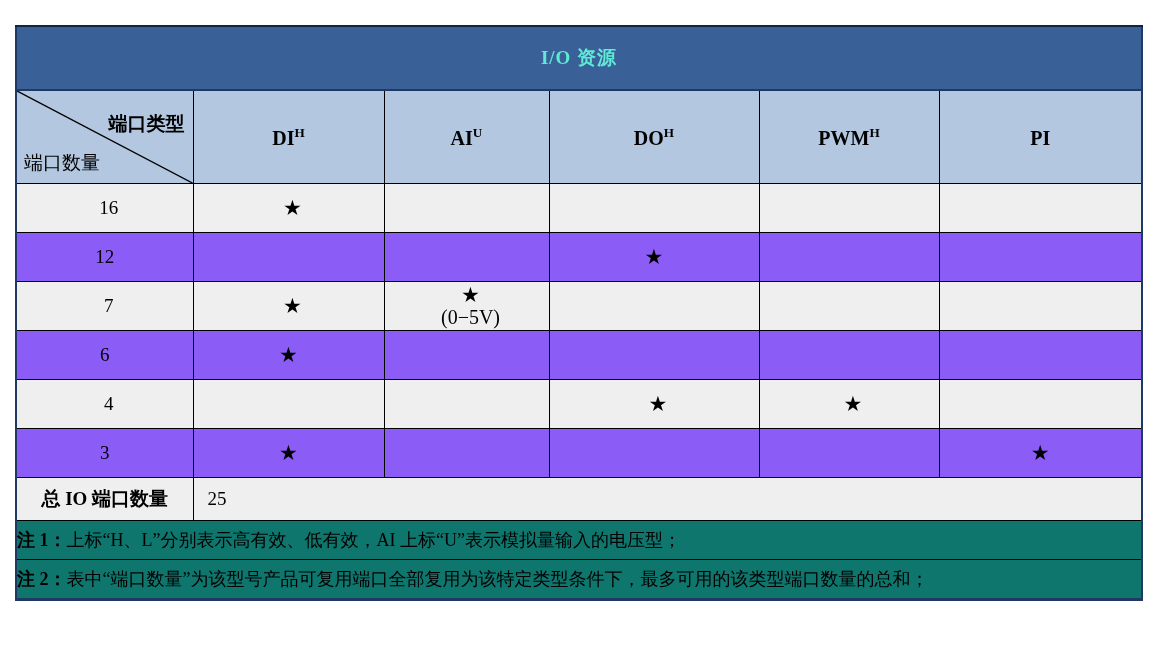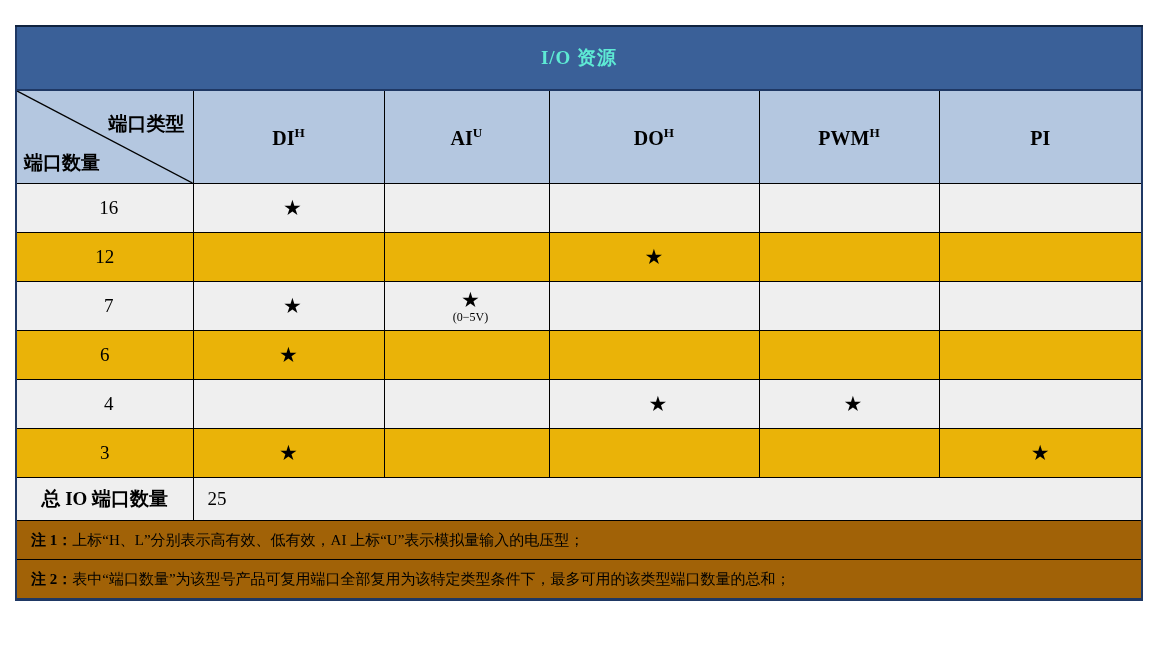--- a/index.html
+++ b/index.html
@@ -78,42 +78,42 @@
     right: 8px;
     top: 20px;
     font-weight: bold;
     font-size: 19px;
     white-space: nowrap;
   }
   .corner-cell .lbl-bot {
     position: absolute;
     left: 7px;
     bottom: 7px;
-    font-weight: bold;
+    font-weight: normal;
     font-size: 19px;
     white-space: nowrap;
   }
   sup {
     font-size: 0.66em;
     vertical-align: super;
     font-weight: bold;
   }
 
   
   tr.data-row td { height: 48px; }
   tr.odd td  { background: #efefef; padding-left: 8px; }
-  tr.even td { background: #eab308; }
+  tr.even td { background: #8b5cf6; }
 
   .star {
     font-size: 21px;
     line-height: 1.05;
     display: block;
   }
   .sub-note {
-    font-size: 12px;
+    font-size: 20px;
     line-height: 1.05;
     display: block;
   }
   .cell-stack {
     display: flex;
     flex-direction: column;
     align-items: center;
     justify-content: center;
   }
 
@@ -135,25 +135,24 @@
   .total-blank {
     border-left-color: #efefef !important;
     border-right-color: #efefef !important;
   }
   .total-blank-last {
     border-left-color: #efefef !important;
   }
 
   
   tr.note-row td {
-    background: #a16207;
+    background: #0f766e;
     height: 38px;
     text-align: left;
-    padding-left: 14px;
-    font-size: 15px;
+    font-size: 18px;
     white-space: nowrap;
   }
   tr.note-row.last td {
     border-bottom: 3px solid #1f3864 !important;
   }
   .note-key { font-weight: bold; }
 </style>
 </head>
 <body>
 

